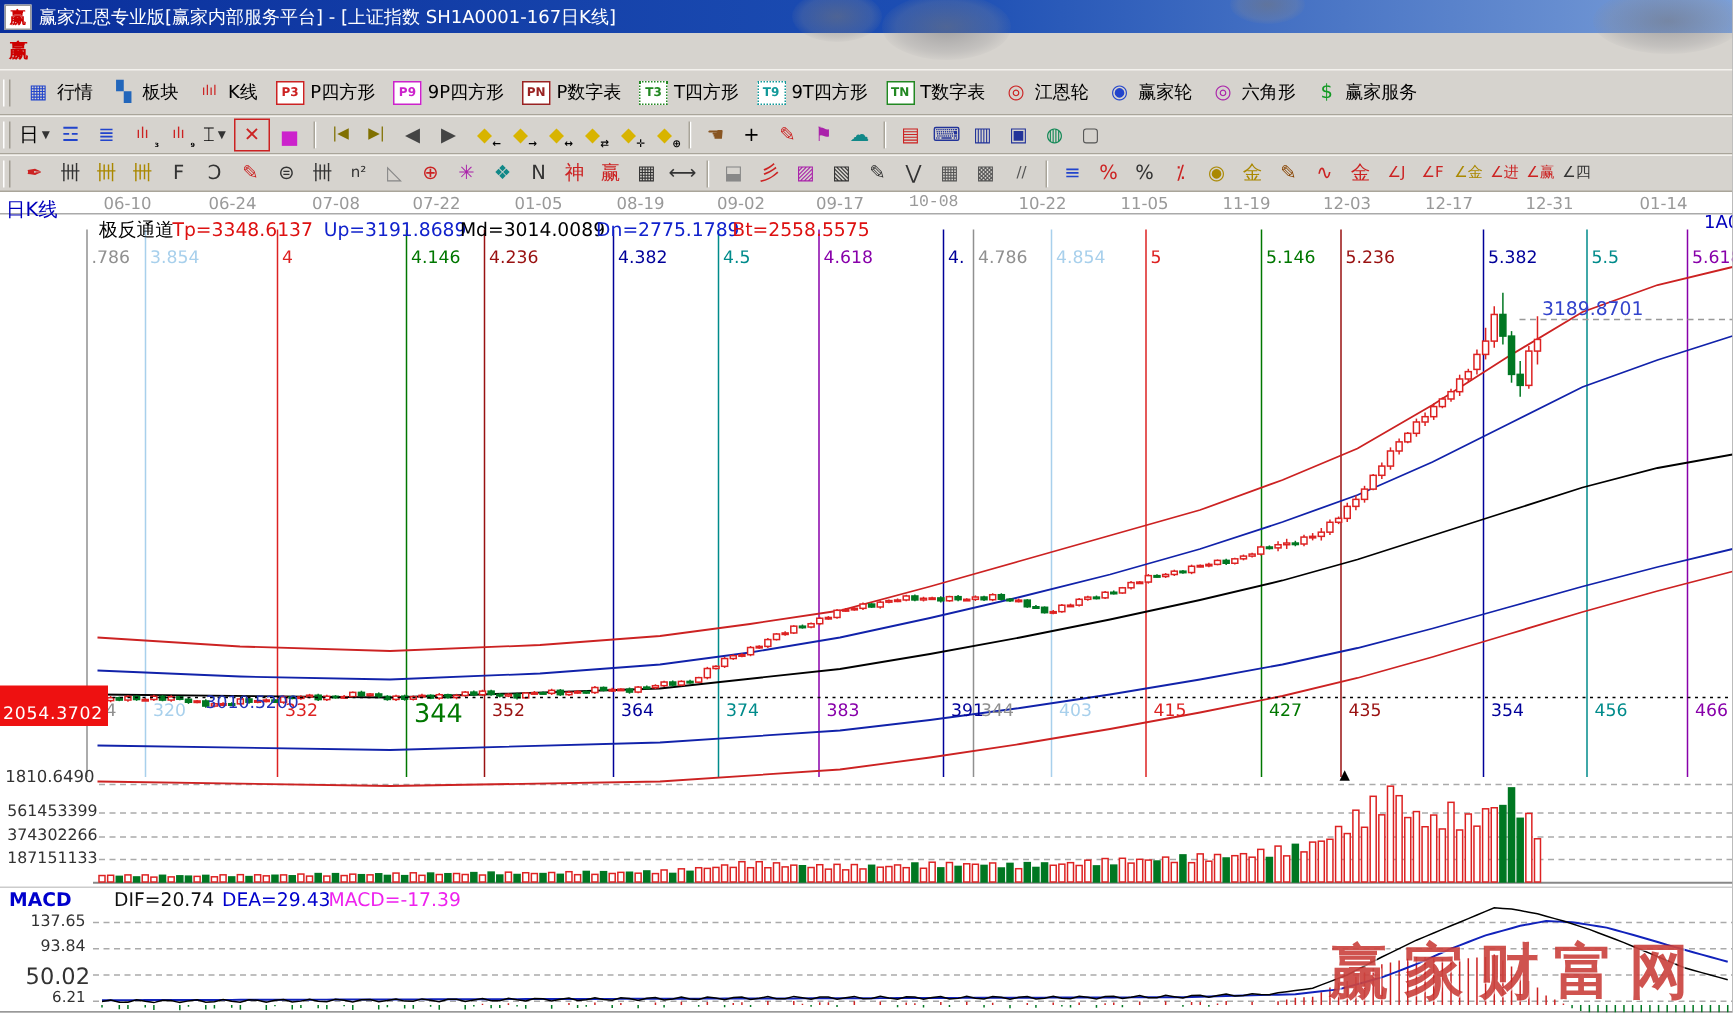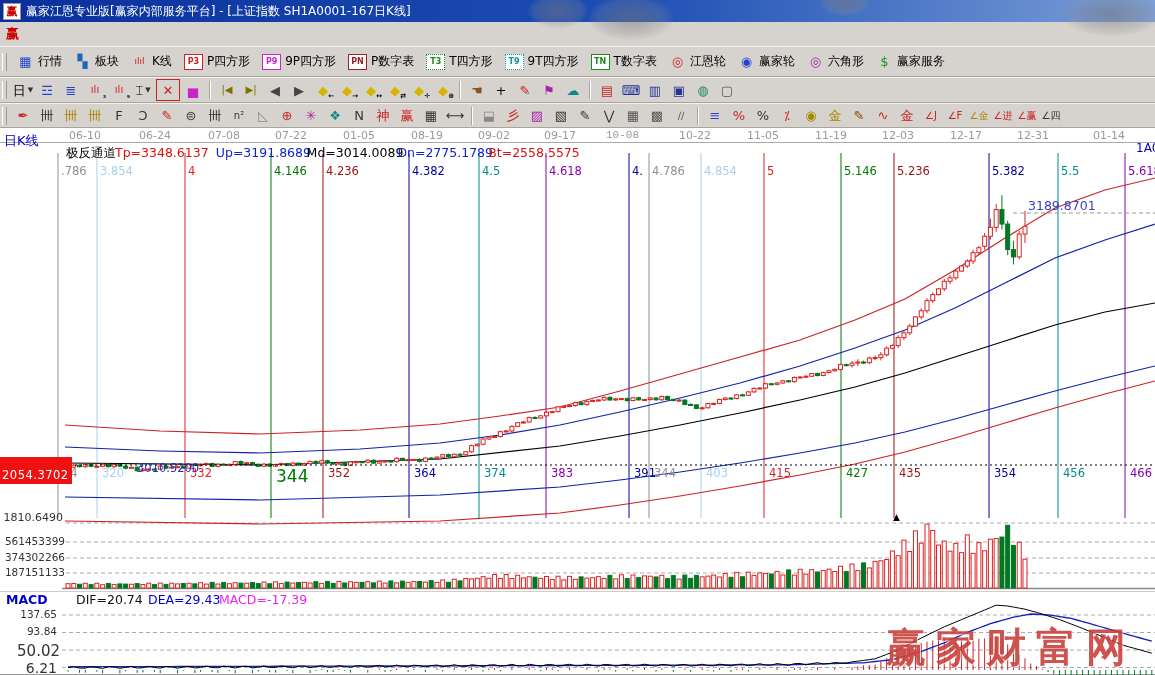--- a/index.html
+++ b/index.html
@@ -938,21 +938,21 @@
       <div class="lab" style="left: 1061px; top: 166px; color: rgb(0, 139, 139); font-size: 11.5px;">5.5</div>
       <div class="lab" style="left: 1063px; top: 468px; color: rgb(0, 139, 139); font-size: 11.5px;">456</div>
       <div class="lab" style="left: 1128px; top: 166px; color: rgb(136, 0, 170); font-size: 11.5px;">5.618</div>
       <div class="lab" style="left: 1130px; top: 468px; color: rgb(136, 0, 170); font-size: 11.5px;">466</div>
       <div class="lab" style="left: 3px; top: 536px; width: 62px; text-align: right; color: rgb(51, 51, 51); font-size: 10.5px;">561453399</div>
       <div class="lab" style="left: 3px; top: 551.6px; width: 62px; text-align: right; color: rgb(51, 51, 51); font-size: 10.5px;">374302266</div>
       <div class="lab" style="left: 3px; top: 567.2px; width: 62px; text-align: right; color: rgb(51, 51, 51); font-size: 10.5px;">187151133</div>
       <div class="lab" style="left: 3px; top: 609px; width: 54px; text-align: right; color: rgb(51, 51, 51); font-size: 10.5px;">137.65</div>
       <div class="lab" style="left: 3px; top: 626.4px; width: 54px; text-align: right; color: rgb(51, 51, 51); font-size: 10.5px;">93.84</div>
       <div class="lab" style="left: 6px; top: 643.8px; width: 54px; text-align: right; color: rgb(51, 51, 51); font-size: 15px;">50.02</div>
-      <div class="lab" style="left: 3px; top: 661.2px; width: 54px; text-align: right; color: rgb(51, 51, 51); font-size: 14px;">6.21</div>
+      <div class="lab" style="left: 3px; top: 661.2px; width: 54px; text-align: right; color: rgb(51, 51, 51); font-size: 10px;">6.21</div>
     </div>
 
   <div class="pricebadge" style="left:0;top:457px;">2054.3702</div>
   <div class="lab" style="left:3px;top:512px;width:60px;text-align:right;color:#333;font-size:11px;">1810.6490</div>
   <div class="lab" style="left:1028px;top:200px;color:#3344cc;font-size:12.5px;">3189.8701</div>
   <div class="lab" style="left:137px;top:463px;color:#2233bb;font-size:11.5px;">3010.5200</div>
   <div class="lab" style="left:893px;top:513px;color:#000;font-size:9px;">▲</div>
 
   <div class="lab" style="left:6px;top:594px;color:#0000cc;font-size:12.5px;font-weight:bold;">MACD</div>
   <div class="lab" style="left:76px;top:594px;color:#111;font-size:12.5px;">DIF=20.74</div>

